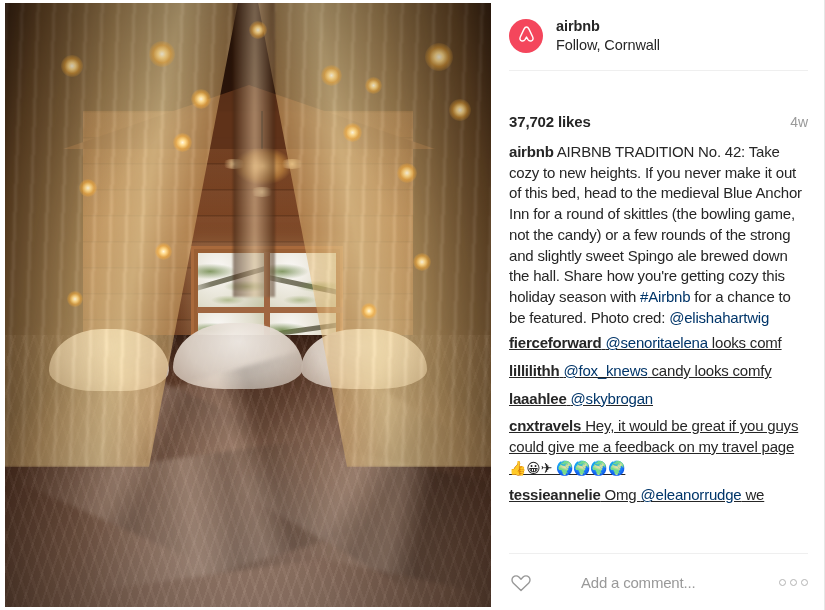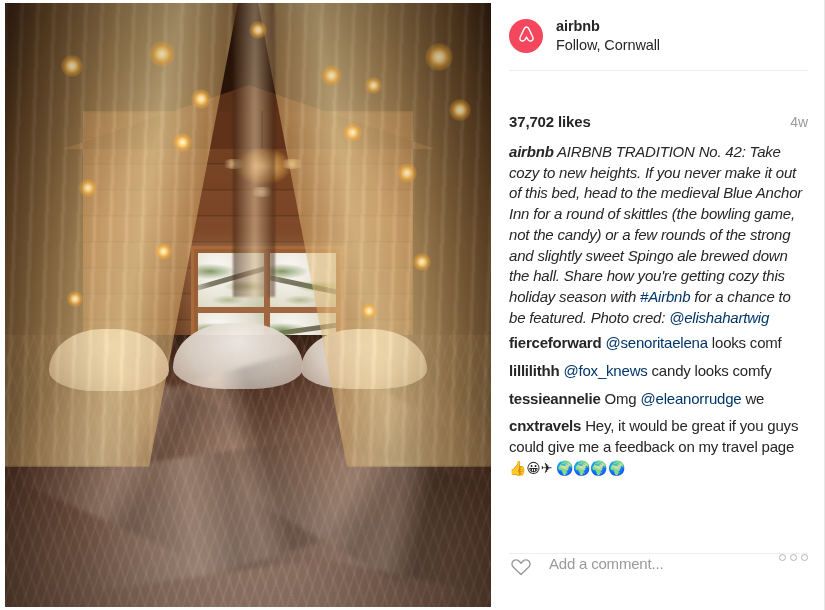--- a/index.html
+++ b/index.html
@@ -307,46 +307,47 @@
   }
 
   .caption, .comment {
     font-size: 15px;
     line-height: 1.38;
     color: #262626;
     letter-spacing: -.2px;
     margin-bottom: 2px;
     word-wrap: break-word;
   }
-  .caption { margin-bottom: 5px; font-style: italic; }
+  .caption { margin-bottom: 5px; }
   .uname {
     font-weight: bold;
     color: #262626;
   }
   .lnk { color: #003569; }
 
   .load-more {
     font-size: 15px;
     color: #999;
     letter-spacing: -.2px;
     margin: 4px 0 7px 0;
     cursor: pointer;
   }
 
-  .comment { margin-bottom: 7px; }
+  .comment { margin-bottom: 7px; text-decoration: underline; }
   .comment:last-child { margin-bottom: 0; }
   .emoji { font-family: "DejaVu Sans", sans-serif; font-size: 14px; }
 
   .addbar {
     flex: 0 0 auto;
     display: flex;
-    align-items: flex-start;
+    align-items: center;
     border-top: 1px solid #efefef;
     height: 56px;
     margin-top: 16px;
+    gap: 32px;
   }
   .heart { flex: 0 0 auto; width: 24px; height: 24px; cursor: pointer; }
   .add-input {
     flex: 1 1 auto;
     border: 0;
     outline: none;
     font-family: "Liberation Sans", sans-serif;
     font-size: 15px;
     color: #262626;
     letter-spacing: -.2px;
@@ -471,27 +472,31 @@
           <span class="uname">fierceforward</span>
           <span class="lnk">@senoritaelena</span><span> looks comf</span>
         </div>
 
 
         <div class="comment">
           <span class="uname">lillilithh</span>
           <span class="lnk">@fox_knews</span><span> candy looks comfy</span>
         </div>
 
+        <div class="comment">
+          <span class="uname">laaahlee</span>
+          <span class="lnk">@skybrogan</span><span></span>
+        </div>
+
+        <div class="comment">
+          <span class="uname">cnxtravels</span><span> Hey, it would be great if you guys could give me a feedback on my travel page </span><span class="emoji">👍😀✈ 🌍🌍🌍🌍</span>
+        </div>
 
         <div class="comment">
           <span class="uname">tessieannelie</span><span> Omg </span><span class="lnk">@eleanorrudge</span><span> we</span>
-        </div>
-
-        <div class="comment">
-          <span class="uname">cnxtravels</span><span> Hey, it would be great if you guys could give me a feedback on my travel page </span><span class="emoji">👍😀✈ 🌍🌍🌍🌍</span>
         </div>
 
       </div>
 
       <div class="addbar">
         <span class="heart">
           <svg width="24" height="24" viewBox="0 0 24 24">
             <path d="M12 20.4 4.2 12.9C2.6 11.3 2.6 8.7 4.2 7.1c1.6-1.6 4.1-1.6 5.7 0l2.1 2.1 2.1-2.1c1.6-1.6 4.1-1.6 5.7 0 1.6 1.6 1.6 4.2 0 5.8L12 20.4z" fill="none" stroke="#999999" stroke-width="1.4" stroke-linejoin="round"></path>
           </svg>
         </span>

